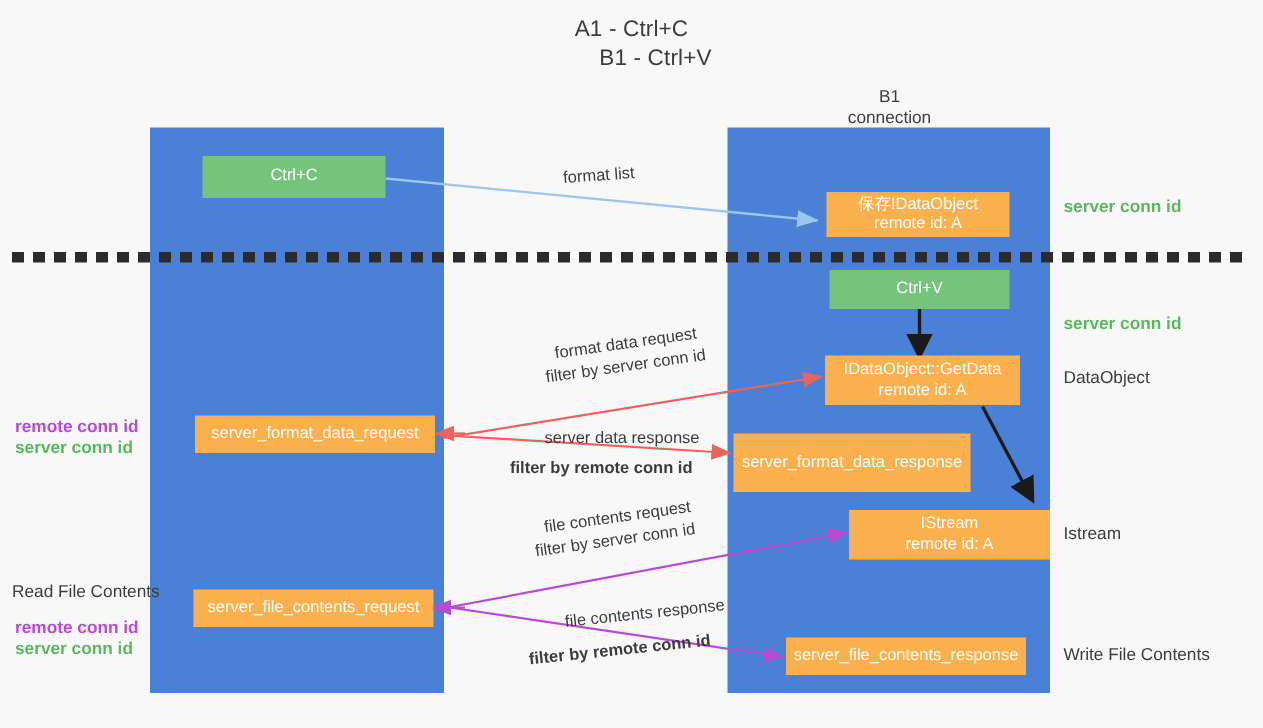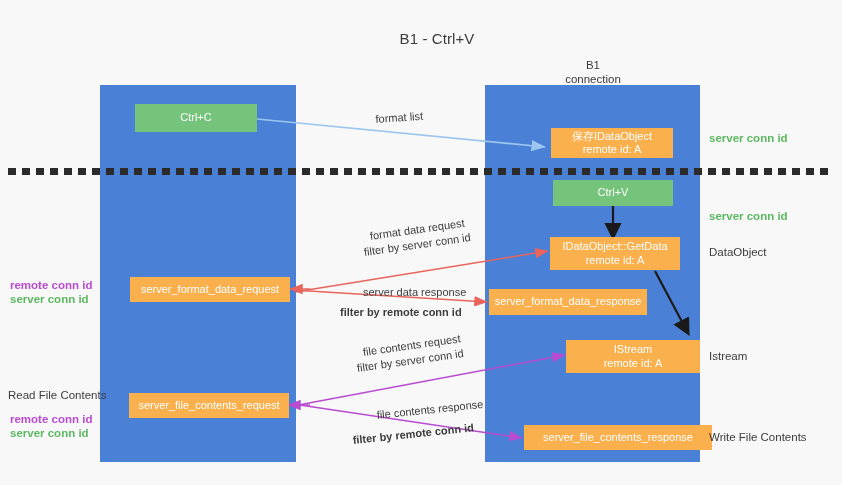--- a/index.html
+++ b/index.html
@@ -110,20 +110,21 @@
     width: 842px;
     height: 485px;
     pointer-events: none;
   }
 </style>
 </head>
 <body>
 
 <div id="stage">
 
+  <div class="title title-l1">A1 - Ctrl+C</div>
   <div class="title title-l2">B1 - Ctrl+V</div>
 
   <div class="colhead" style="left:135px; top:58px; width:120px;margin-top:32px;">
     <span class="l1">A1</span>
     <span class="l2">remote</span>
   </div>
   <div class="colhead" style="left:533px; top:58px; width:120px;">
     <span class="l1">B1</span>
     <span class="l2">connection</span>
   </div>
@@ -188,29 +189,29 @@
 
   <div class="box orange" style="left:566px; top:340px; width:134px; height:33px;">
     <span class="ln">IStream</span>
     <span class="ln">remote id: A</span>
   </div>
 
   <div class="box orange" style="left:130px; top:277px; width:160px; height:25px;">
     <span class="ln">server_format_data_request</span>
   </div>
 
-  <div class="box orange" style="left:489px; top:289px; width:158px; height:26px;">
+  <div class="box orange" style="left:489px; top:289px; width:158px; height:39px;">
     <span class="ln">server_format_data_response</span>
   </div>
 
   <div class="box orange" style="left:129px; top:393px; width:160px; height:25px;">
     <span class="ln">server_file_contents_request</span>
   </div>
 
-  <div class="box orange" style="left:524px; top:425px; width:188px; height:25px;">
+  <div class="box orange" style="left:524px; top:425px; width:160px; height:25px;">
     <span class="ln">server_file_contents_response</span>
   </div>
 
   <div class="lbl rot" style="left:375px; top:112px; transform: rotate(-4deg);">format list</div>
 
   <div class="lbl rot" style="left:369px; top:229px; transform: rotate(-8deg);">format data request</div>
   <div class="lbl rot" style="left:363px; top:245px; transform: rotate(-8deg);">
     <span>filter by </span><span class="green-t">server conn id</span>
   </div>
 

